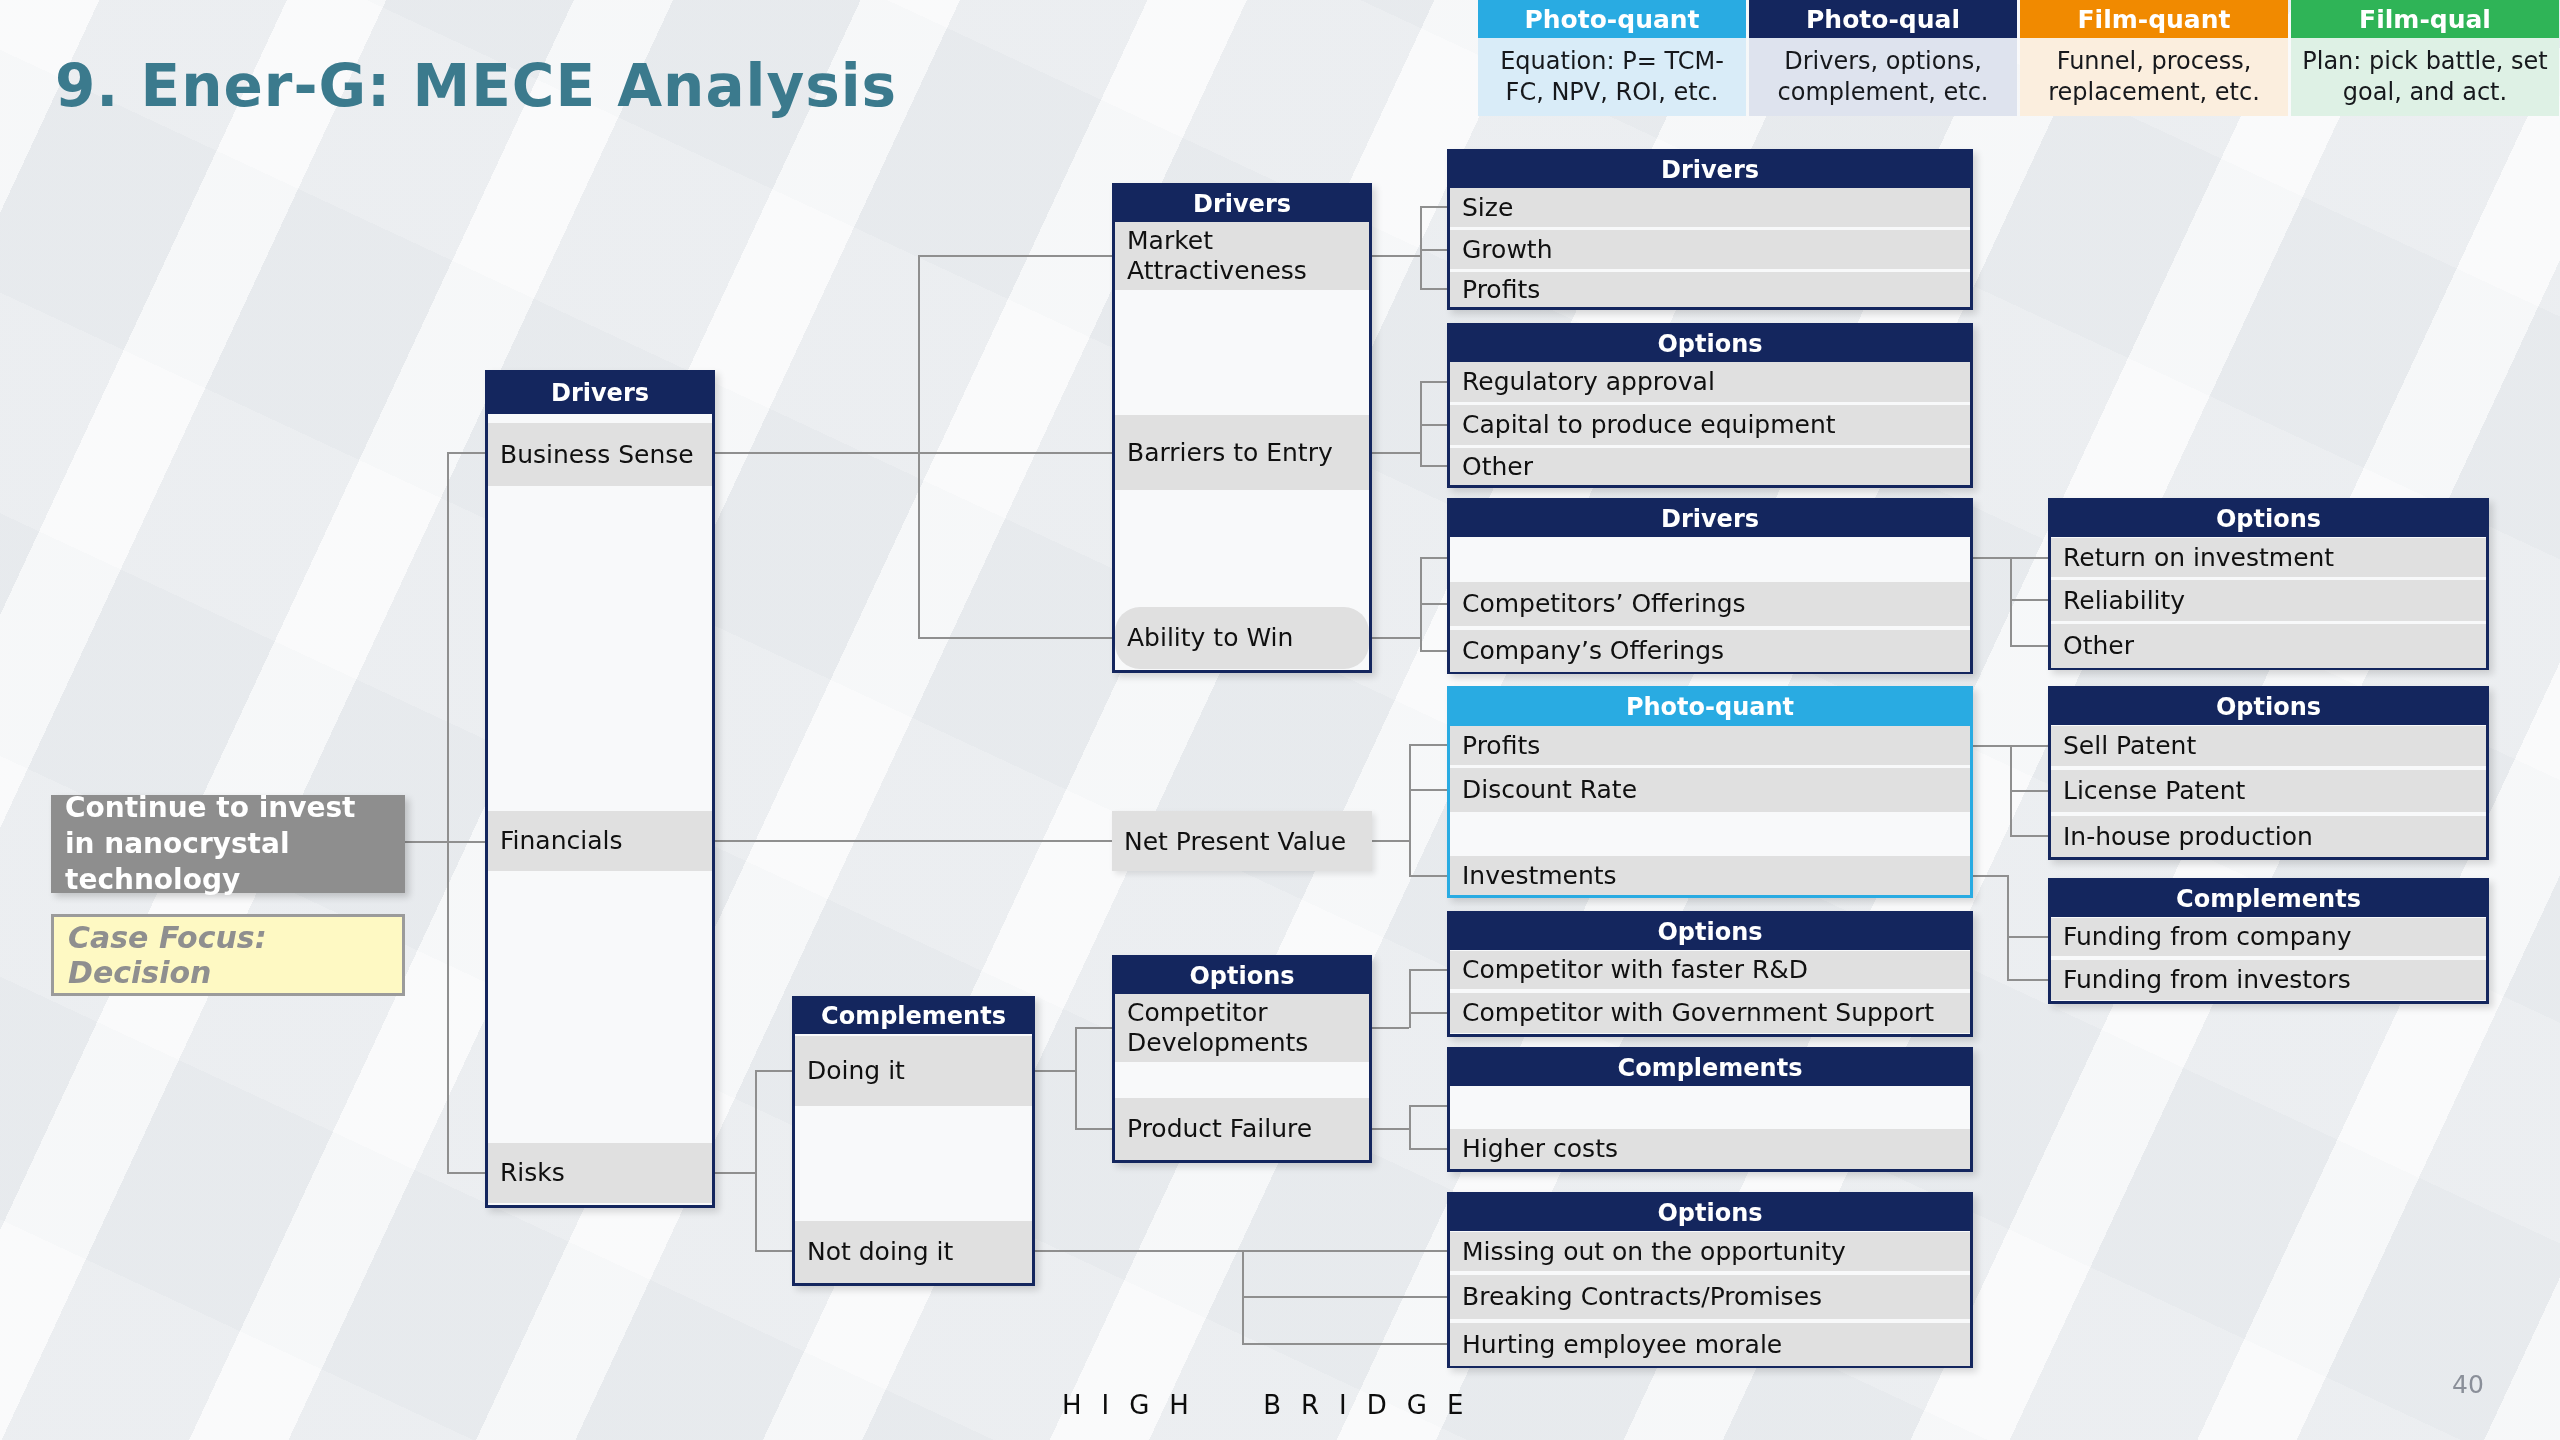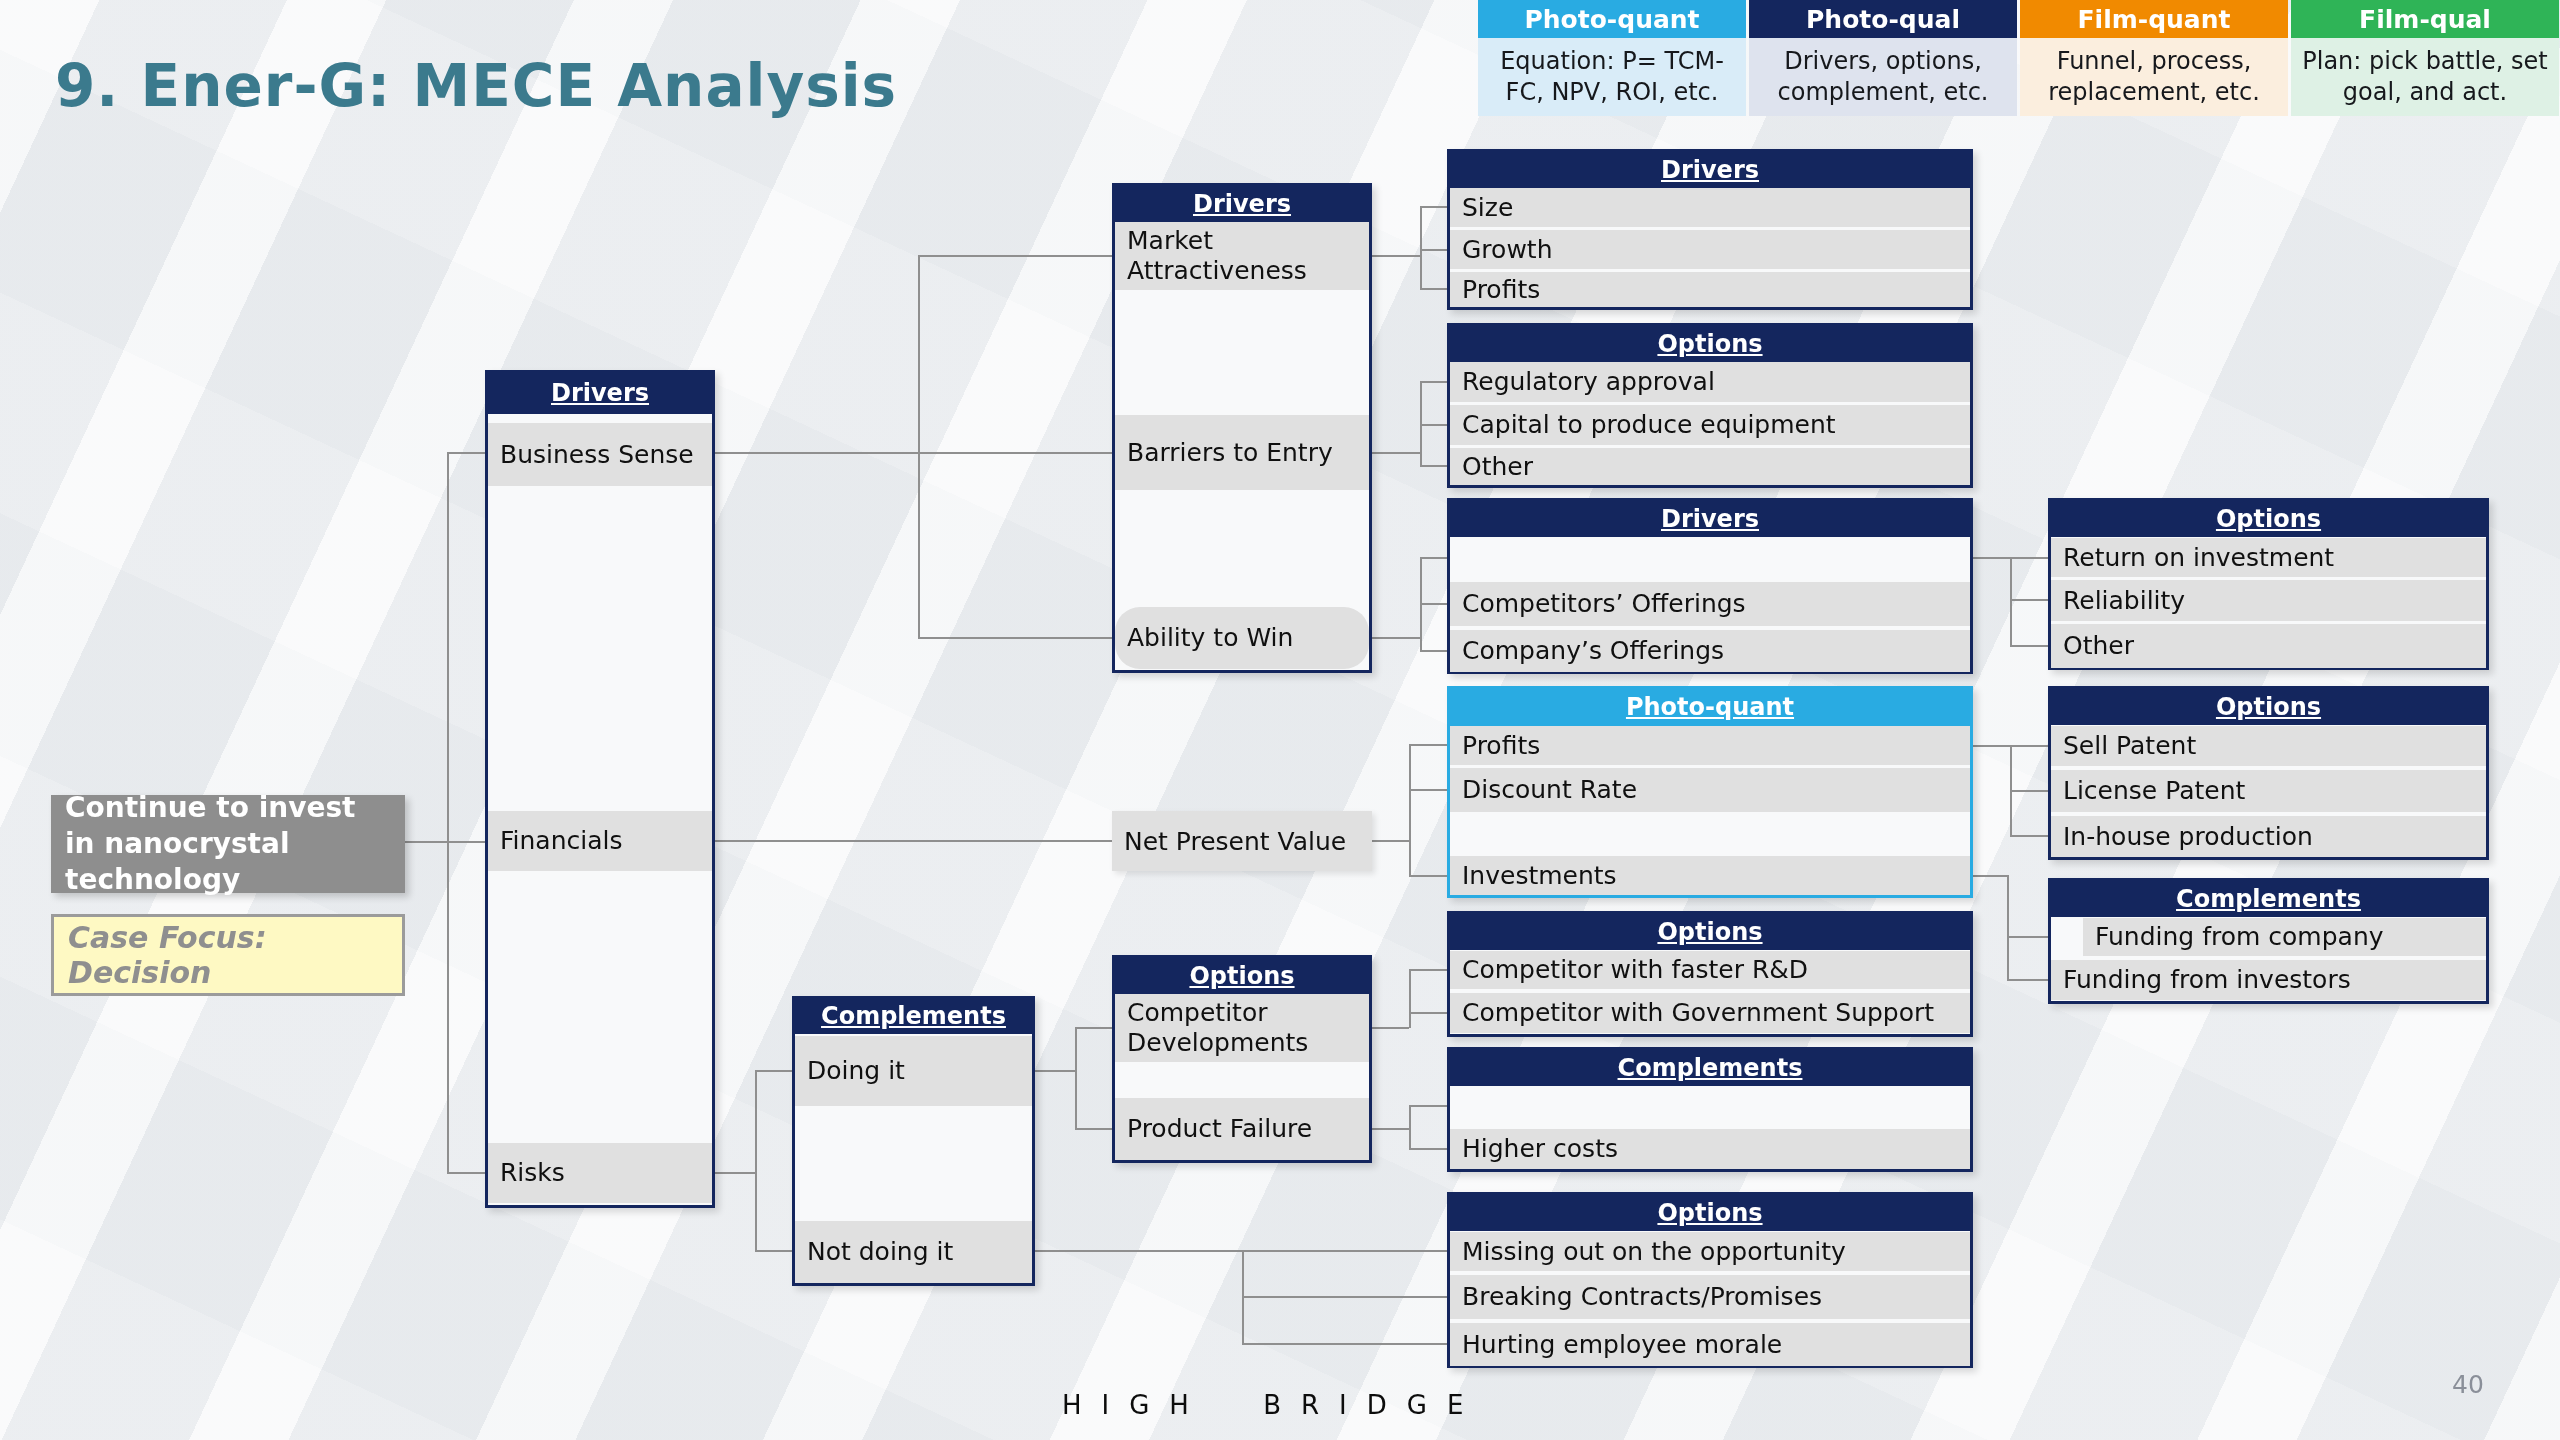--- a/index.html
+++ b/index.html
@@ -26,21 +26,21 @@
   .lg1 .lghdr{background:#29abe2;} .lg1 .lgbody{background:#d9ecf8;}
   .lg2 .lghdr{background:#14265e;} .lg2 .lgbody{background:#dee3ee;}
   .lg3 .lghdr{background:#f18a00;} .lg3 .lgbody{background:#fbeede;}
   .lg4 .lghdr{background:#2fb457;} .lg4 .lgbody{background:#def1e5;}
 
   
   .tbox { position:absolute; border:3px solid #14265e; background:#f8f9fa;
           box-shadow:4px 4px 7px rgba(0,0,0,0.14); }
   .tbox.cyan { border-color:#29abe2; }
   .hdr { position:absolute; left:-1px; right:-1px; top:-1px; background:#14265e; color:#fff;
-         font-weight:bold; font-size:24px; display:flex; align-items:center; justify-content:center;text-decoration:underline; }
+         font-weight:bold; font-size:24px; display:flex; align-items:center; justify-content:center; }
   .tbox.cyan .hdr { background:#29abe2; }
   .row { position:absolute; left:0; right:0; background:#e0e0e0; display:flex; align-items:center;
          padding-left:12px; font-size:25px; color:#101010; line-height:1.2; }
   .freerow { position:absolute; background:#e0e0e0; display:flex; align-items:center;
              padding-left:12px; font-size:25px; color:#101010;
              box-shadow:3px 3px 6px rgba(0,0,0,0.10); }
 
   .decision { position:absolute; left:51px; top:795px; width:354px; height:98px; background:#8e8e8e;
               color:#fff; font-weight:bold; font-size:28px; line-height:1.28; display:flex;
               align-items:center; padding:8px 14px; box-shadow:4px 4px 7px rgba(0,0,0,0.18); }
@@ -213,21 +213,21 @@
 
   <div class="tbox" style="left:2048px;top:686px;width:441px;height:174px;">
     <div class="hdr" style="height:37px;">Options</div>
     <div class="row" style="top:37px;height:40px;">Sell Patent</div>
     <div class="row" style="top:81px;height:42px;">License Patent</div>
     <div class="row" style="top:127px;height:41px;">In-house production</div>
   </div>
 
   <div class="tbox" style="left:2048px;top:878px;width:441px;height:126px;">
     <div class="hdr" style="height:37px;">Complements</div>
-    <div class="row" style="top:37px;height:38px;margin-left:32px;">Funding from company</div>
+    <div class="row" style="top:37px;height:38px;">Funding from company</div>
     <div class="row" style="top:79px;height:40px;">Funding from investors</div>
   </div>
 
   <div class="tbox" style="left:1447px;top:911px;width:526px;height:126px;">
     <div class="hdr" style="height:37px;">Options</div>
     <div class="row" style="top:37px;height:38px;">Competitor with faster R&amp;D</div>
     <div class="row" style="top:79px;height:40px;">Competitor with Government Support</div>
   </div>
 
   <div class="tbox" style="left:1447px;top:1047px;width:526px;height:125px;">

